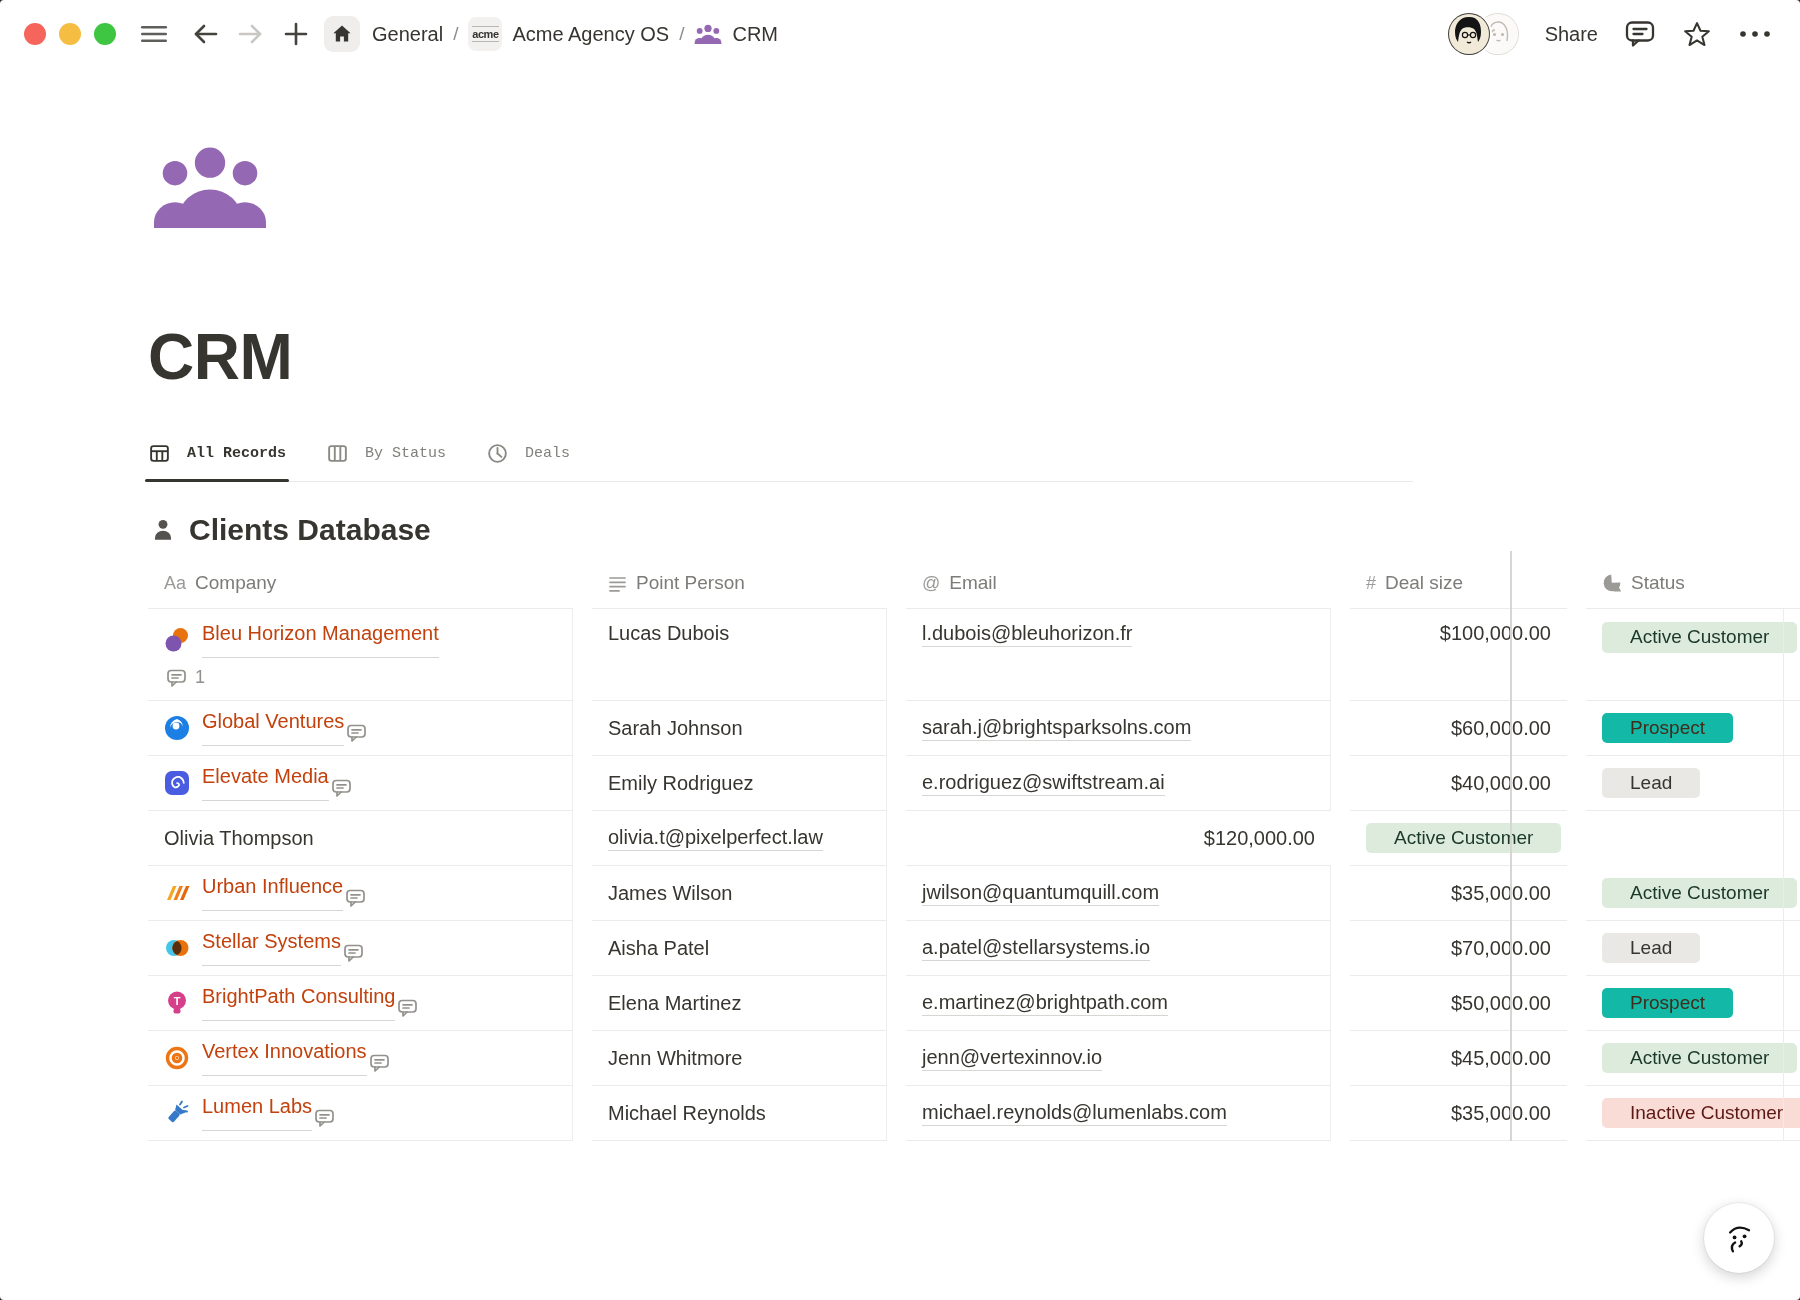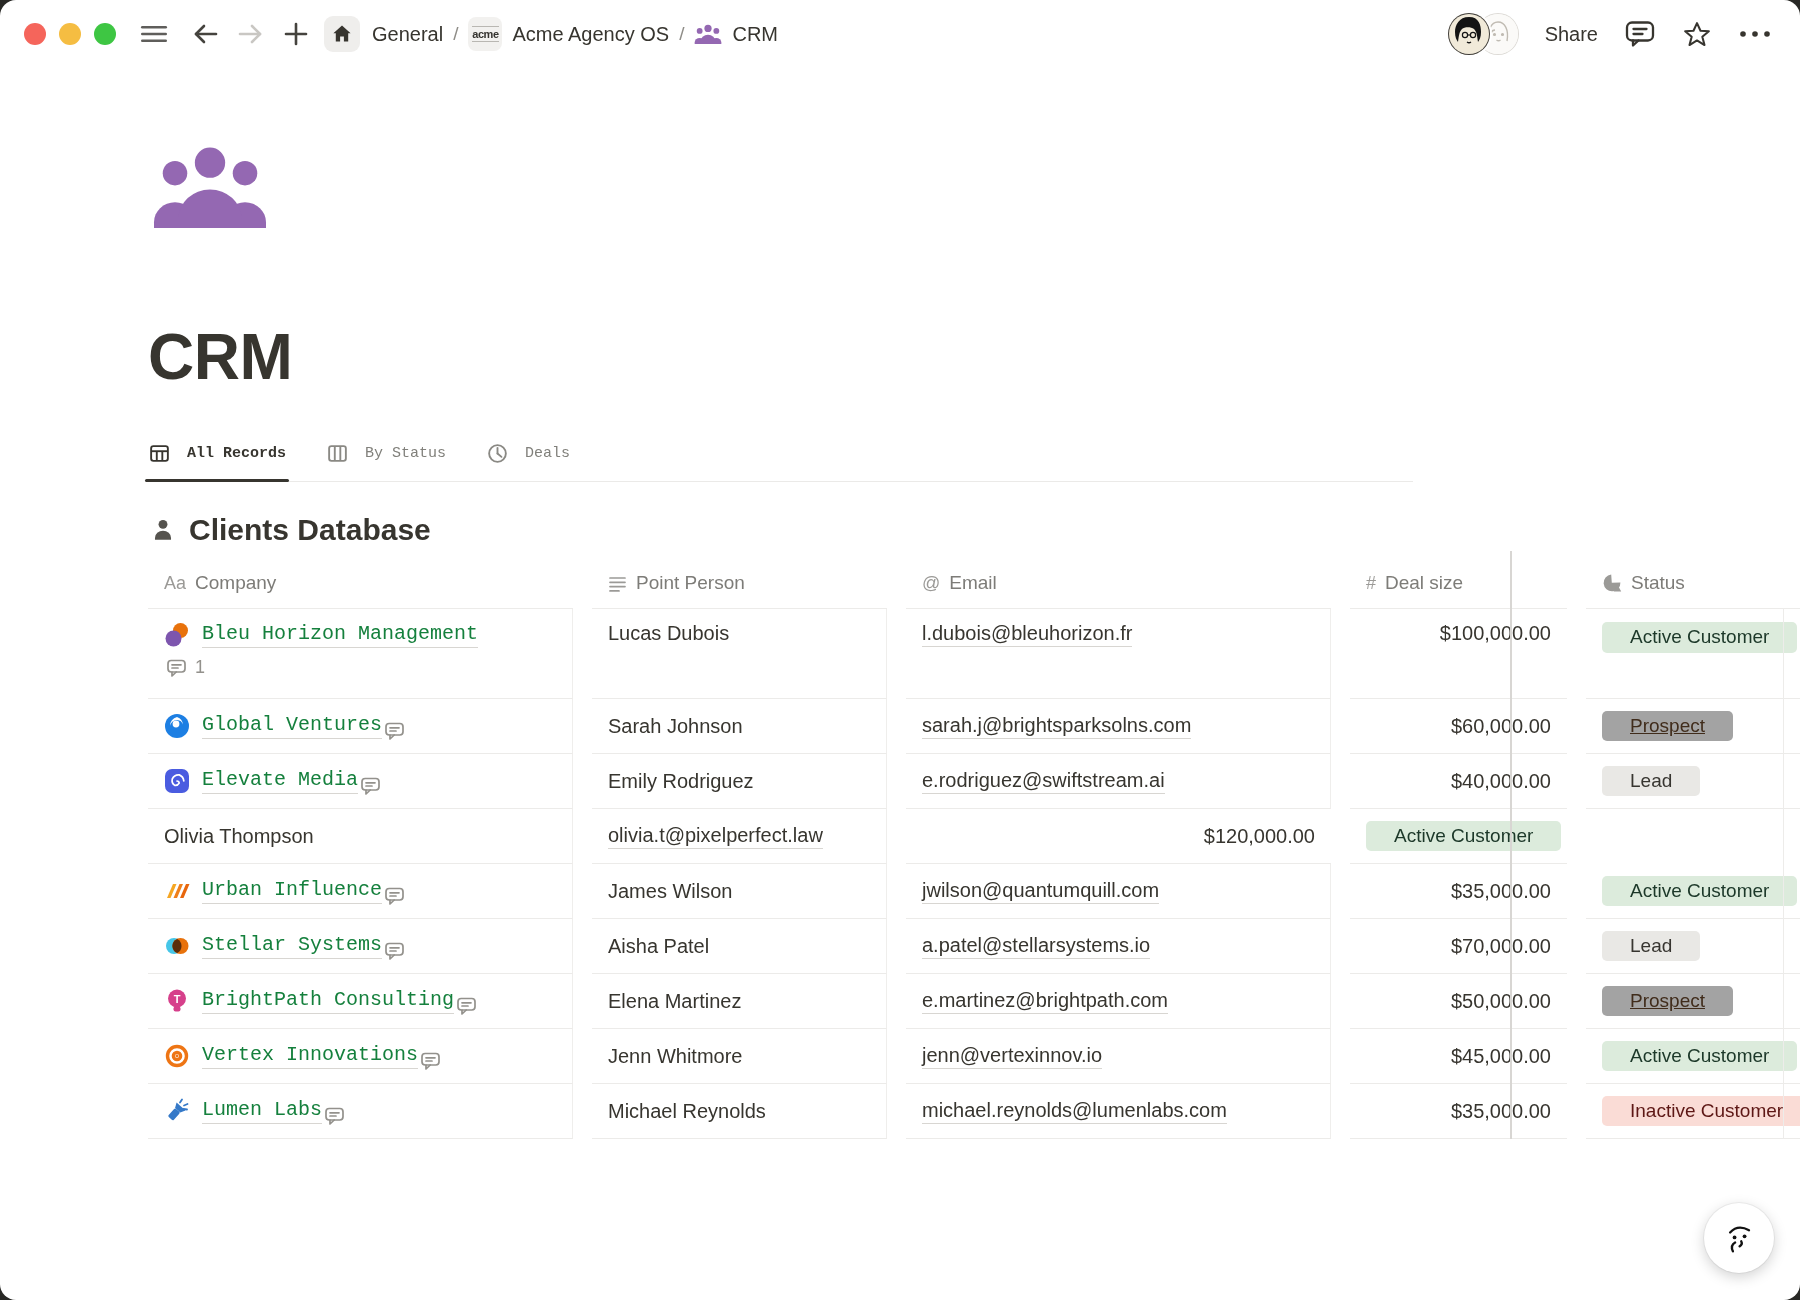--- a/index.html
+++ b/index.html
@@ -6,21 +6,21 @@
   body{
     width:1800px;height:1300px;
     background:#282825;
     font-family:"Liberation Sans","DejaVu Sans",sans-serif;
     position:relative;
     -webkit-font-smoothing:antialiased;
   }
   .window{
     position:absolute;inset:0;
     background:#ffffff;
-    border-radius:16px;
+    border-radius:4px;
     overflow:hidden;
     color:#37352f;
   }
   
   .topbar{height:68px;display:flex;align-items:center;padding:0 28px 0 24px;}
   .traffic{display:flex;gap:13px;align-items:center;}
   .light{width:22px;height:22px;border-radius:50%;border:none;padding:0;cursor:pointer;}
   .light.red{background:#f5655b;}
   .light.yellow{background:#f5bd42;}
   .light.green{background:#3ec643;}
@@ -60,28 +60,28 @@
   .th .glyph{color:#9b9a97;font-size:18px;font-weight:400;}
   .cell{display:flex;align-items:center;padding:0 16px;border-bottom:1px solid #ecebe9;min-height:54px;font-size:20px;}
   .c-company,.c-person,.c-email{border-right:1px solid #efeeec;}
   .row{cursor:pointer;}
   .row.tall .cell{align-items:flex-start;padding-top:13px;padding-bottom:12px;}
   .row.tall{min-height:90px;}
   .c-company{gap:0;}
   .row.tall .c-company{flex-direction:column;align-items:stretch;justify-content:flex-start;}
   .name-line{display:flex;align-items:center;}
   .logo{width:26px;height:26px;margin-right:12px;flex:none;display:flex;align-items:center;justify-content:center;}
-  .plink{font-weight:500;color:#15803d;border-bottom:1.5px solid #d8d6d2;padding-bottom:2px;white-space:nowrap;font-family:Liberation Mono, monospace;}
+  .plink{font-weight:500;color:#c2410c;border-bottom:1.5px solid #d8d6d2;padding-bottom:12px;white-space:nowrap;}
   .elink{color:#37352f;border-bottom:1.5px solid #d8d6d2;padding-bottom:1px;white-space:nowrap;cursor:pointer;}
   .comment-line{display:flex;align-items:center;gap:8px;margin-top:9px;padding-left:2px;color:#93918c;font-size:18px;}
   .c-deal{justify-content:flex-end;font-variant-numeric:tabular-nums;}
   .c-status{padding-left:16px;}
   .badge{font-size:19px;line-height:1.3;padding:3px 28px;border-radius:5px;white-space:nowrap;cursor:pointer;}
   .badge.green{background:#dcebdc;color:#1c3829;}
-  .badge.yellow{background:#a3a3a3;color:#402c1b;text-decoration:underline;}
+  .badge.yellow{background:#14b8a6;color:#402c1b;}
   .badge.gray{background:#e9e8e5;color:#373530;}
   .badge.red{background:#fadcd6;color:#5d1715;}
   .status-divider{position:absolute;left:1362px;top:-7px;bottom:0;width:1.5px;background:#d8d6d3;}
   .right-divider{position:absolute;left:1635px;top:50px;bottom:0;width:1px;background:#edecea;}
   
   .fab{position:absolute;left:1704px;top:1203px;width:70px;height:70px;border-radius:50%;
     background:#fff;border:none;cursor:pointer;
     box-shadow:0 4px 14px rgba(0,0,0,.18),0 0 0 1px rgba(0,0,0,.05);
     display:flex;align-items:center;justify-content:center;z-index:10;}
   svg{display:block;}

